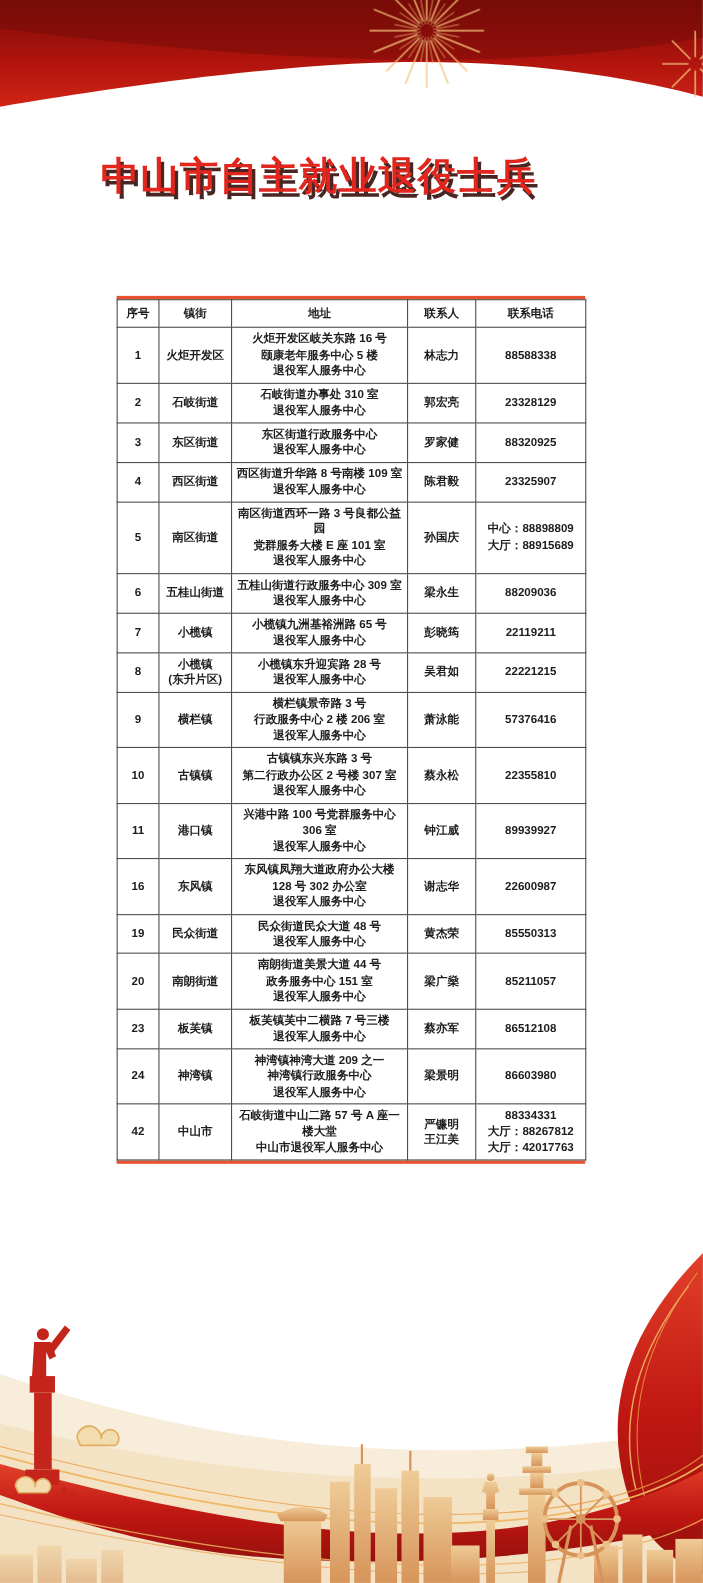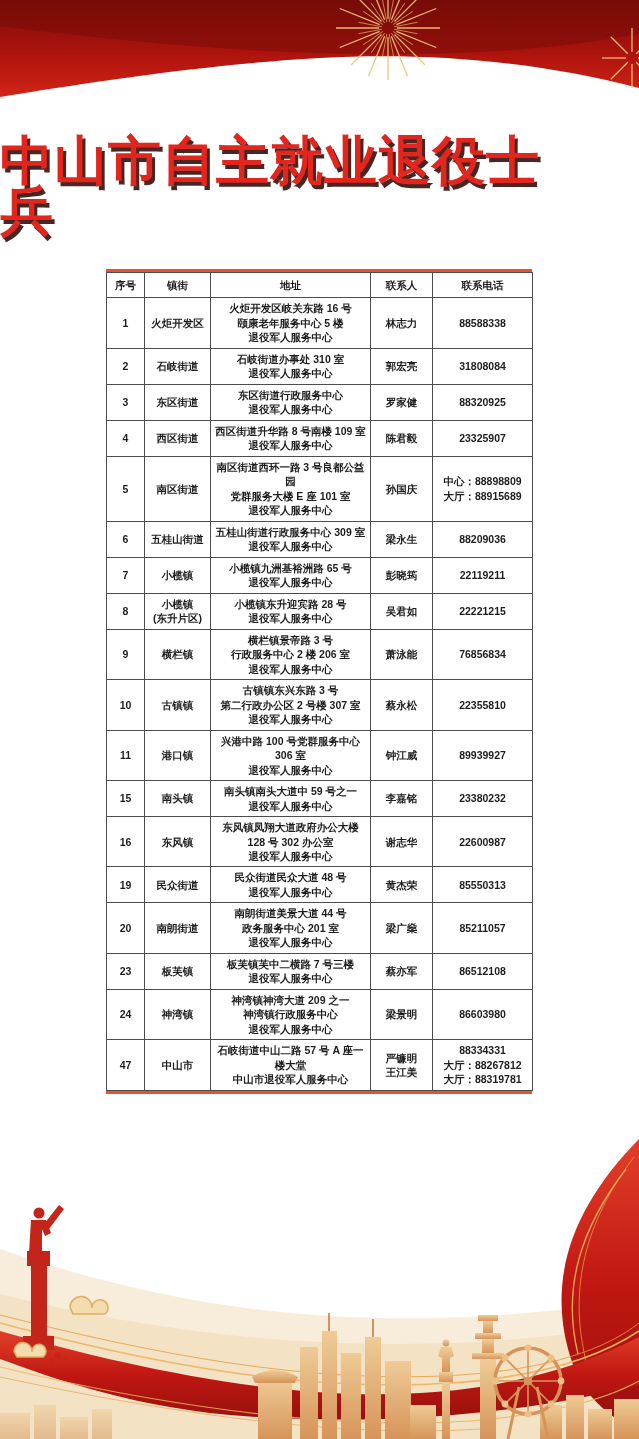--- a/index.html
+++ b/index.html
@@ -4,22 +4,22 @@
 <style>
   html,body{margin:0;padding:0;}
   body{font-family:"Liberation Sans","DejaVu Sans",sans-serif;background:#ffffff;}
   .page{position:relative;width:639px;height:1439px;overflow:hidden;background:#fff;}
 
   .top-banner{position:absolute;top:0;left:0;z-index:1;}
   .bottom-decor{position:absolute;bottom:0;left:0;z-index:1;}
 
   .title{
     position:absolute;top:136px;left:0;width:579px;z-index:3;
-    text-align:left;font-weight:bold;color:#e3261d;
-    font-size:53px;line-height:50px;letter-spacing:1px;
+    text-align:center;font-weight:bold;color:#e3261d;
+    font-size:35px;line-height:50px;letter-spacing:1px;
     text-shadow:3px 4px 0 rgba(45,8,4,0.88);
   }
 
   .table-wrap{
     position:absolute;left:106px;top:269px;width:426px;z-index:2;
     border-top:3px solid #e8512f;border-bottom:3px solid #e8512f;
     background:#fff;box-sizing:border-box;
   }
   table.rec{
     width:100%;border-collapse:collapse;table-layout:fixed;
@@ -130,21 +130,21 @@
 退役军人服务中心</td>
     <td>林志力</td>
     <td>88588338</td>
   </tr>
           <tr>
     <td>2</td>
     <td>石岐街道</td>
     <td>石岐街道办事处 310 室
 退役军人服务中心</td>
     <td>郭宏亮</td>
-    <td>31808084</td>
+    <td>23328129</td>
   </tr>
           <tr>
     <td>3</td>
     <td>东区街道</td>
     <td>东区街道行政服务中心
 退役军人服务中心</td>
     <td>罗家健</td>
     <td>88320925</td>
   </tr>
           <tr>
@@ -190,69 +190,61 @@
     <td>吴君如</td>
     <td>22221215</td>
   </tr>
           <tr>
     <td>9</td>
     <td>横栏镇</td>
     <td>横栏镇景帝路 3 号
 行政服务中心 2 楼 206 室
 退役军人服务中心</td>
     <td>萧泳能</td>
-    <td>76856834</td>
+    <td>57376416</td>
   </tr>
           <tr>
     <td>10</td>
     <td>古镇镇</td>
     <td>古镇镇东兴东路 3 号
 第二行政办公区 2 号楼 307 室
 退役军人服务中心</td>
     <td>蔡永松</td>
     <td>22355810</td>
   </tr>
           <tr>
     <td>11</td>
     <td>港口镇</td>
     <td>兴港中路 100 号党群服务中心 306 室
 退役军人服务中心</td>
     <td>钟江威</td>
     <td>89939927</td>
   </tr>
           <tr>
-    <td>15</td>
-    <td>南头镇</td>
-    <td>南头镇南头大道中 59 号之一
-退役军人服务中心</td>
-    <td>李嘉铭</td>
-    <td>23380232</td>
-  </tr>
-          <tr>
     <td>16</td>
     <td>东风镇</td>
     <td>东风镇凤翔大道政府办公大楼
 128 号 302 办公室
 退役军人服务中心</td>
     <td>谢志华</td>
     <td>22600987</td>
   </tr>
           <tr>
     <td>19</td>
     <td>民众街道</td>
     <td>民众街道民众大道 48 号
 退役军人服务中心</td>
     <td>黄杰荣</td>
     <td>85550313</td>
   </tr>
           <tr>
     <td>20</td>
     <td>南朗街道</td>
     <td>南朗街道美景大道 44 号
-政务服务中心 201 室
+政务服务中心 151 室
 退役军人服务中心</td>
     <td>梁广燊</td>
     <td>85211057</td>
   </tr>
           <tr>
     <td>23</td>
     <td>板芙镇</td>
     <td>板芙镇芙中二横路 7 号三楼
 退役军人服务中心</td>
     <td>蔡亦军</td>
@@ -261,29 +253,29 @@
           <tr>
     <td>24</td>
     <td>神湾镇</td>
     <td>神湾镇神湾大道 209 之一
 神湾镇行政服务中心
 退役军人服务中心</td>
     <td>梁景明</td>
     <td>86603980</td>
   </tr>
           <tr>
-    <td>47</td>
+    <td>42</td>
     <td>中山市</td>
     <td>石岐街道中山二路 57 号 A 座一楼大堂
 中山市退役军人服务中心</td>
     <td>严镰明
 王江美</td>
     <td>88334331
 大厅：88267812
-大厅：88319781</td>
+大厅：42017763</td>
   </tr>
         </tbody>
     </table>
   </div>
 
   <svg class="bottom-decor" width="639" height="330" viewBox="0 0 330" style="width:639px;height:330px">
     <defs>
       <linearGradient id="redBand" x1="0" y1="0" x2="0" y2="1">
         <stop offset="0" stop-color="#e2402a"></stop>
         <stop offset="0.5" stop-color="#c01712"></stop>

